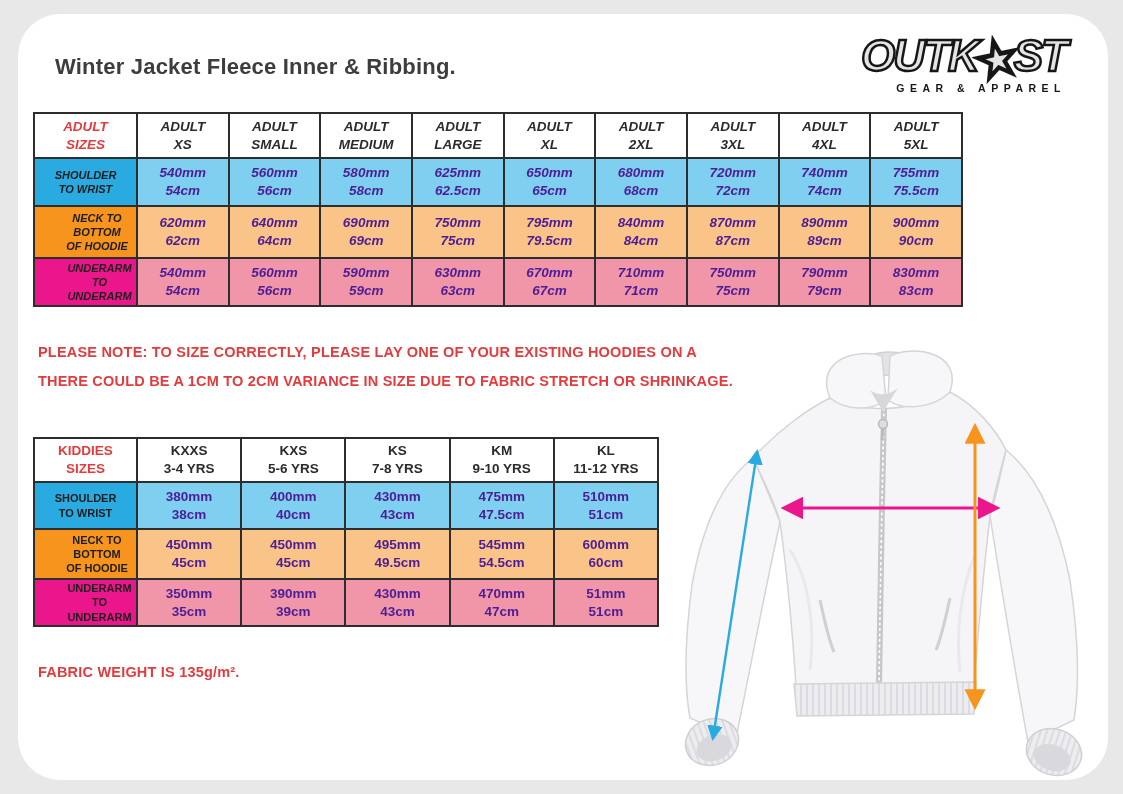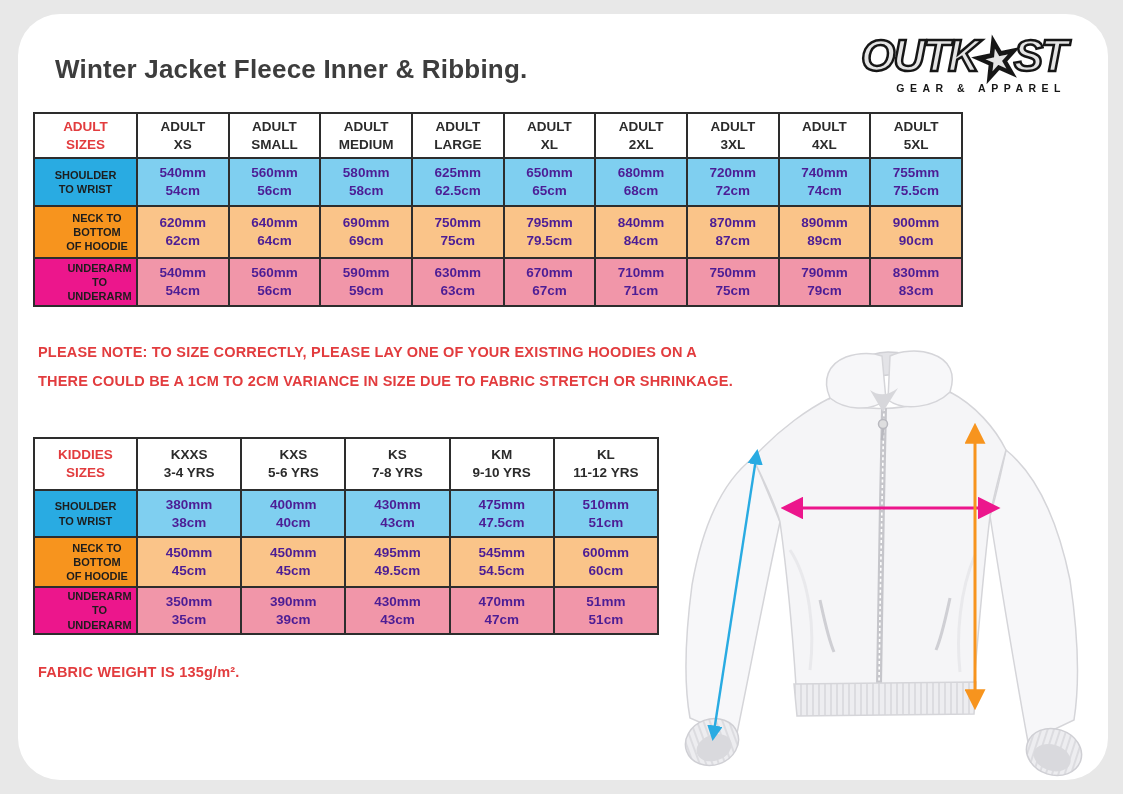--- a/index.html
+++ b/index.html
@@ -9,21 +9,21 @@
     font-family:"Liberation Sans", sans-serif;
     position:relative;
     overflow:hidden;
   }
   .card {
     position:absolute; left:18px; top:14px; width:1090px; height:766px;
     background:#ffffff; border-radius:42px; overflow:hidden;
   }
   .page-title {
     position:absolute; left:37px; top:40px;
-    font-size:26px; font-weight:bold; color:#3d3d3d; letter-spacing:0.2px;
+    font-size:22px; font-weight:bold; color:#3d3d3d; letter-spacing:0.2px;
   }
   
   .logo { position:absolute; top:20px; right:42px; text-align:left; }
   .logo-word {
     font-weight:bold; font-style:italic; font-size:44px; line-height:44px;
     letter-spacing:-2px; color:#e4e4e4;
     -webkit-text-stroke:2.5px #161616;
     white-space:nowrap;
   }
   .logo-star {
@@ -37,21 +37,21 @@
   }
   .logo-sub {
     font-size:10.5px; font-weight:bold; letter-spacing:5.5px; color:#161616;
     margin-top:3px; padding-left:8px;text-align:right;
   }
   
   table.size-table {
     position:absolute; border-collapse:collapse; table-layout:fixed;
     background:#fff;
   }
-  #adult-table   { left:15px; top:98px;  width:930px; }
+  #adult-table   { left:15px; top:98px;  width:930px;font-style:italic; }
   #kiddies-table { left:15px; top:423px; width:626px;  }
   .size-table th, .size-table td {
     border:2px solid #2d2d2d; white-space:pre-line; text-align:center;
     vertical-align:middle; padding:0; line-height:1.3;
   }
   .size-table th.corner-cell {
     color:var(--red-text); font-size:13.5px; font-weight:bold; background:#fff;
   }
   #adult-table   th:first-child { width:103px; }
   #kiddies-table th:first-child { width:103px; }
@@ -61,21 +61,21 @@
   .size-table th.blue   { background:var(--blue-header); }
   .size-table th.orange { background:var(--orange-header);padding-left:23px; }
   .size-table th.pink   { background:var(--pink-header);padding-left:28px; }
   .size-table td.blue-cell   { background:var(--blue-cell); }
   .size-table td.orange-cell { background:var(--orange-cell); }
   .size-table td.pink-cell   { background:var(--pink-cell); }
   #adult-table thead tr { height:45px; }
   #adult-table tbody tr:nth-child(1) { height:48px; }
   #adult-table tbody tr:nth-child(2) { height:52px; }
   #adult-table tbody tr:nth-child(3) { height:48px; }
-  #kiddies-table thead tr { height:52px; }
+  #kiddies-table thead tr { height:44px; }
   #kiddies-table tbody tr:nth-child(1) { height:47px; }
   #kiddies-table tbody tr:nth-child(2) { height:50px; }
   #kiddies-table tbody tr:nth-child(3) { height:47px; }
   
   .note-block {
     position:absolute; color:var(--red-text); font-weight:bold;
     font-size:14.5px; letter-spacing:0.2px;
   }
   #sizing-note { left:20px; top:324px; }
   #fabric-note { left:20px; top:644px; }

